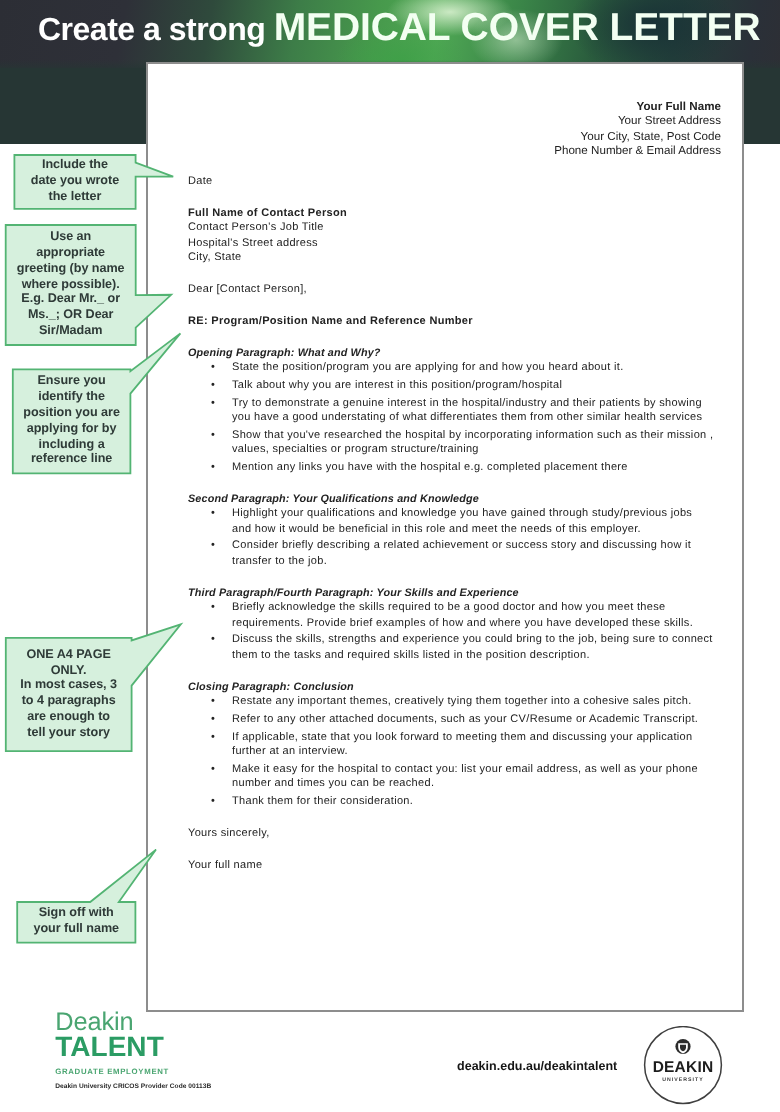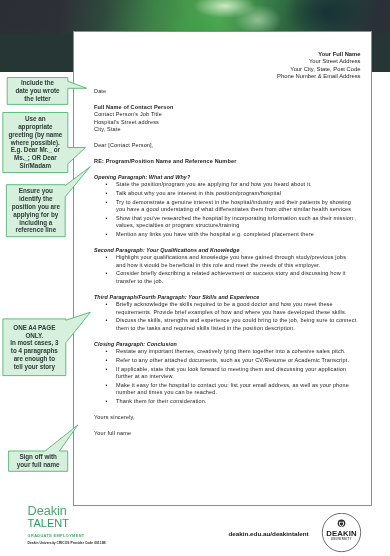--- a/index.html
+++ b/index.html
@@ -52,40 +52,41 @@
       display:flex;align-items:center;justify-content:center;z-index:8;}
   .co span{display:block;width:100%;padding:0 1px;}
   .tail{position:absolute;z-index:7;overflow:visible;pointer-events:none;}
   .tail polygon{fill:#d6f0dd;stroke:#53b473;stroke-width:.9;stroke-linejoin:miter;}
   .tail{pointer-events:none;}
 
   
   .logo{position:absolute;left:27.6px;top:505.4px;z-index:9;}
   .logo .d{font-size:12.7px;line-height:12.2px;font-weight:400;color:#4aa571;
            letter-spacing:-.05px;}
-  .logo .t{font-size:11px;line-height:10.3px;font-weight:normal;color:#2b9c64;
+  .logo .t{font-size:14px;line-height:10.3px;font-weight:bold;color:#2b9c64;
            letter-spacing:.02px;}
   .logo .ge{font-size:3.9px;line-height:4px;font-weight:bold;color:#4aa571;
             letter-spacing:.35px;margin-top:6.4px;}
   .cricos{position:absolute;left:27.6px;top:541px;font-size:3.3px;color:#2a2a2a;
           font-weight:bold;letter-spacing:.02px;z-index:9;}
   .weburl{position:absolute;left:228.5px;top:530px;font-size:6.25px;font-weight:bold;
           color:#161616;letter-spacing:.01px;z-index:9;}
   .dulogo{position:absolute;left:319.6px;top:512.8px;width:43px;height:40px;z-index:9;}
 </style>
 </head>
 <body>
 
 <div id="root">
 
   <div class="band">
     <div class="grad"></div>
     <div class="bandfade"></div>
   </div>
 
+  <div class="title"><span>Create a strong </span><span class="g">MEDICAL COVER LETTER</span></div>
 
   <div class="page">
     <div class="addr" id="addr">
         <div class="b">Your Full Name</div>
         <div>Your Street Address</div>
         <div>Your City, State, Post Code</div>
         <div>Phone Number &amp; Email Address</div>
       </div>
     <div class="letter" id="letterbody">
         <div>Date</div>

